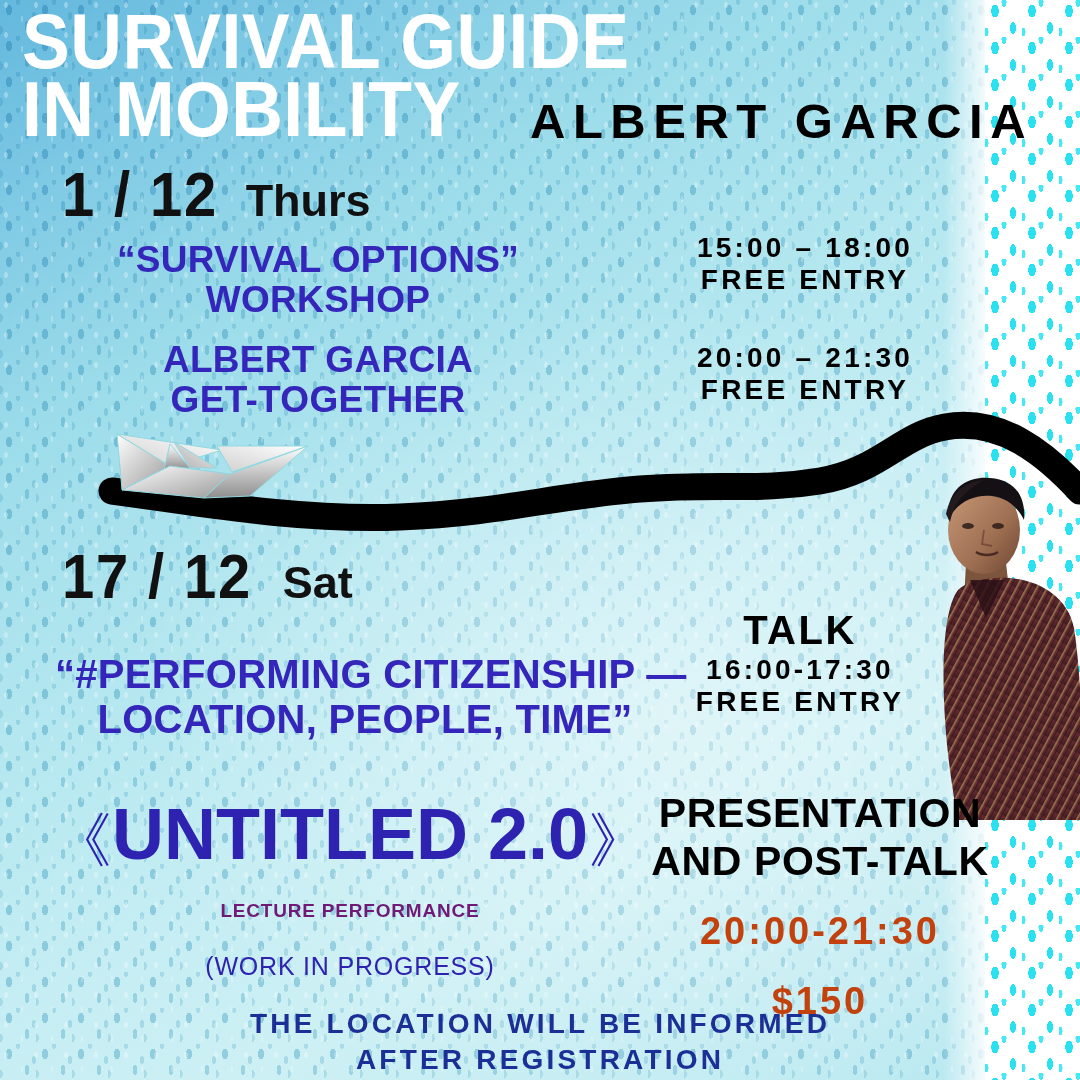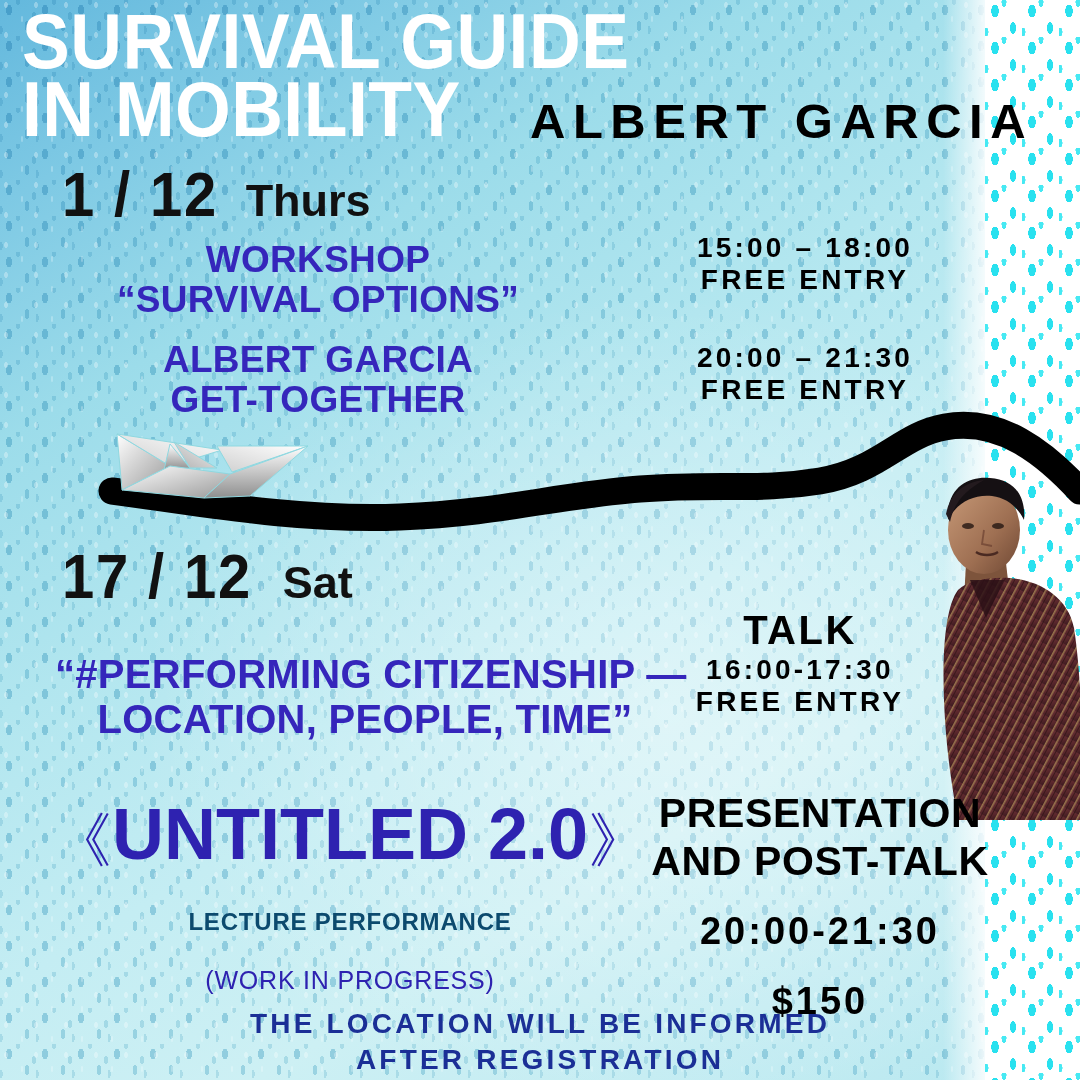--- a/index.html
+++ b/index.html
@@ -142,34 +142,34 @@
   #ev4-title{left:40px;top:793px;width:620px;text-align:center;}
   #ev4-title .big{
     color:#2e22b0;font-weight:700;font-size:72px;
     letter-spacing:0px;white-space:nowrap;
   }
   #ev4-title .brk{
     color:#2e22b0;font-weight:400;font-size:60px;
     position:relative;top:2px;
   }
   #ev4-title .sub1{
-    color:#0c4a6e;font-weight:700;font-size:24px;
-    letter-spacing:.8px;margin-top:28px;
+    color:#701a75;font-weight:700;font-size:19px;
+    letter-spacing:.8px;margin-top:20px;
   }
   #ev4-title .sub2{
     color:#2e22b0;font-weight:400;font-size:25px;
     letter-spacing:.8px;margin-top:30px;
   }
   #ev4-time{left:650px;top:790px;width:340px;text-align:center;}
   #ev4-time .hdr{
     color:#000;font-weight:700;font-size:41px;
     letter-spacing:.6px;line-height:1.16;white-space:nowrap;
   }
   #ev4-time .tm2{
-    color:#000000;font-weight:700;font-size:38px;
+    color:#c2410c;font-weight:700;font-size:38px;
     letter-spacing:3px;line-height:1.2;margin-top:24px;
   }
 
   .footer{
     position:absolute;left:0;right:0;top:1006px;
     text-align:center;
     color:#1b2f96;font-weight:700;
     font-size:28px;line-height:1.3;
     letter-spacing:3.2px;
   }
@@ -282,22 +282,22 @@
     <span class="hl-line">SURVIVAL GUIDE</span>
     <span class="hl-line">IN MOBILITY</span>
   </div>
   <div class="artist-name">ALBERT GARCIA</div>
 
   <div class="date-row" id="date1">
     <span class="dnum">1 / 12</span><span class="dday">Thurs</span>
   </div>
 
   <div class="ev" id="ev1-title">
+    <div class="ttl">“SURVIVAL OPTIONS”</div>
     <div class="ttl">WORKSHOP</div>
-    <div class="ttl">“SURVIVAL OPTIONS”</div>
   </div>
   <div class="ev" id="ev1-time">
     <div class="tm">15:00 – 18:00</div>
     <div class="tm lbl">FREE ENTRY</div>
   </div>
 
   <div class="ev" id="ev2-title">
     <div class="ttl">ALBERT GARCIA</div>
     <div class="ttl">GET-TOGETHER</div>
   </div>

